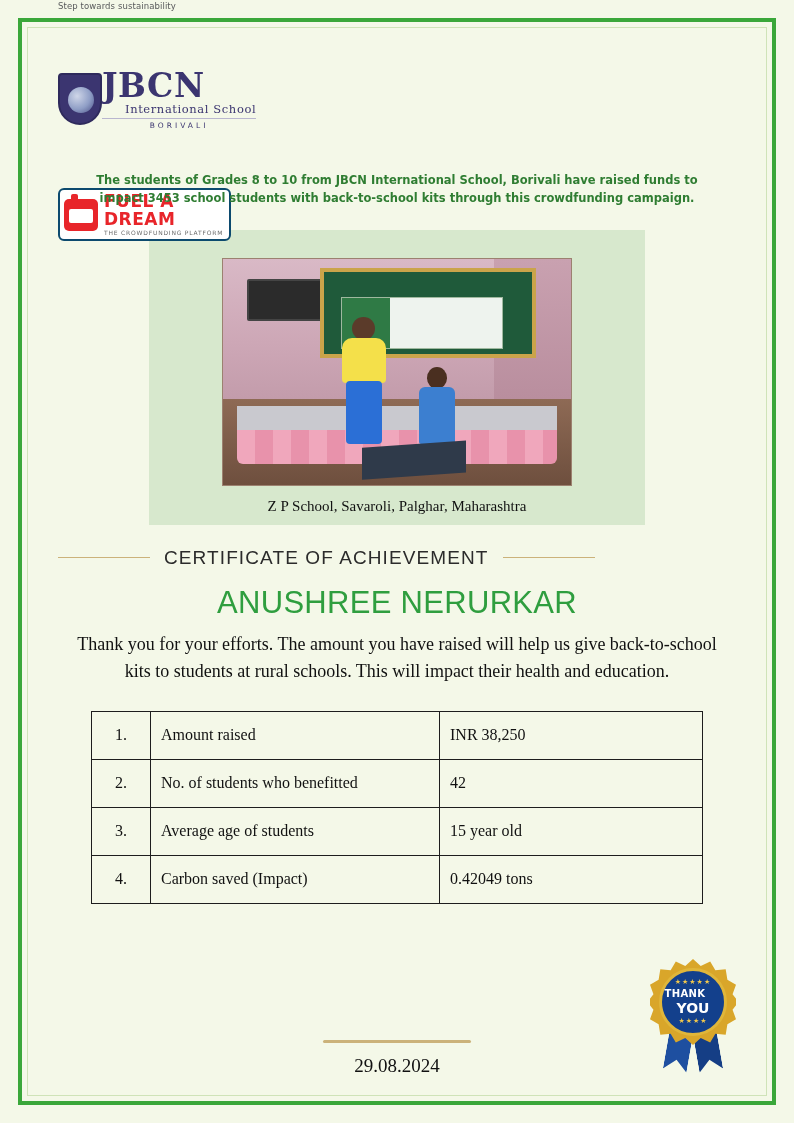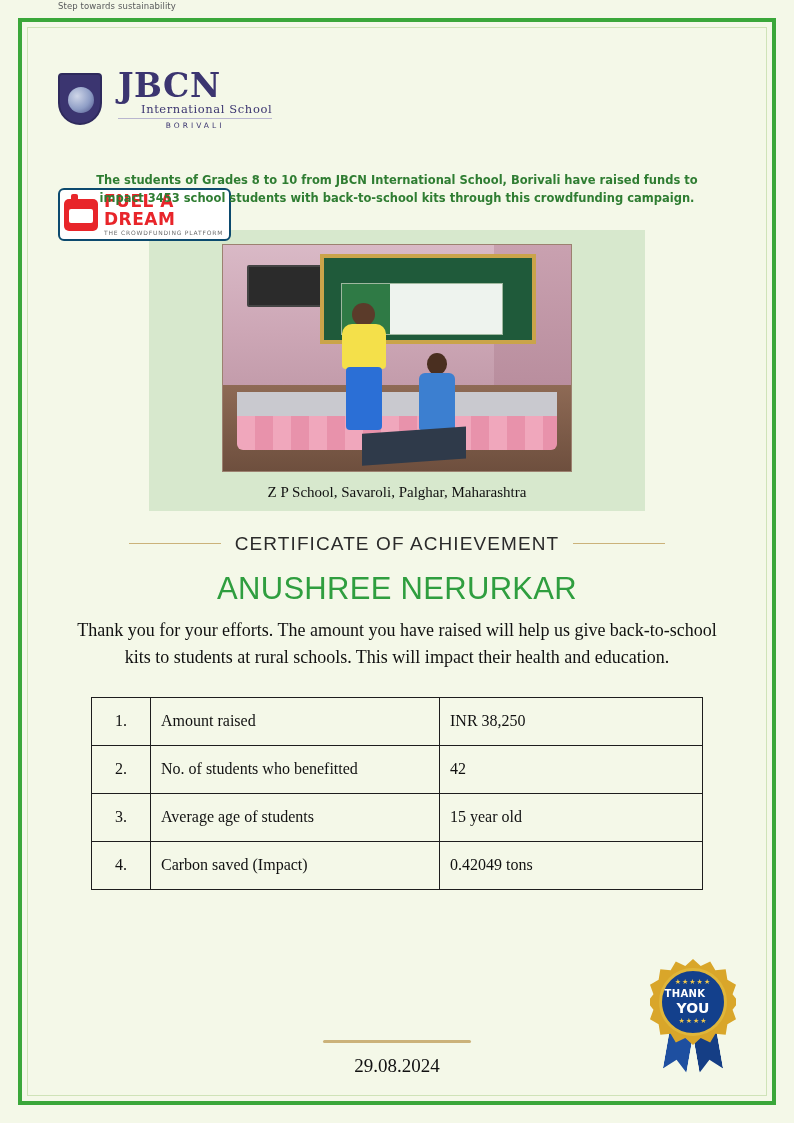--- a/index.html
+++ b/index.html
@@ -94,21 +94,21 @@
   }
   .gs-line3 {
     font-family: "DejaVu Sans", sans-serif;
     font-size: 8.5px;
     color: #58595b;
     margin-top: 4px;
     letter-spacing: 0.1px;
   }
 
   
-  .jbcn-wrap { display: flex; align-items: center; gap: 16px; }
+  .jbcn-wrap { display: flex; align-items: center; gap: 0; }
   .jbcn-shield {
     width: 44px; height: 52px;
     background: #3b3570;
     border-radius: 4px 4px 22px 22px;
     position: relative;
     border: 2px solid #2e2a5c;
     box-sizing: border-box;
     overflow: hidden;
   }
   .jbcn-shield::after {
@@ -211,21 +211,21 @@
     color: #2f7d32;
     line-height: 1.55;
     padding: 0 24px;
   }
 
   
   .photo-panel {
     margin: 22px auto 0 auto;
     width: 496px;
     background: #d7e8cd;
-    padding: 14px 0 10px 0;
+    padding: 28px 0 10px 0;
     text-align: center;
   }
   .photo {
     width: 350px;
     height: 228px;
     margin: 0 auto;
     position: relative;
     overflow: hidden;
     background: #b79a86;
     border: 1px solid #9c8170;
@@ -322,21 +322,21 @@
     margin-top: 12px;
     font-family: "Liberation Serif", serif;
     font-size: 15px;
     color: #111;
   }
 
   
   .cert-head {
     display: flex;
     align-items: center;
-    justify-content: center;
+    justify-content: flex-start;
     gap: 14px;
     margin-top: 22px;
   }
   .cert-rule {
     height: 1px;
     background: #cbb27a;
     flex: 0 0 92px;
   }
   .cert-title {
     font-family: "Liberation Sans", sans-serif;

